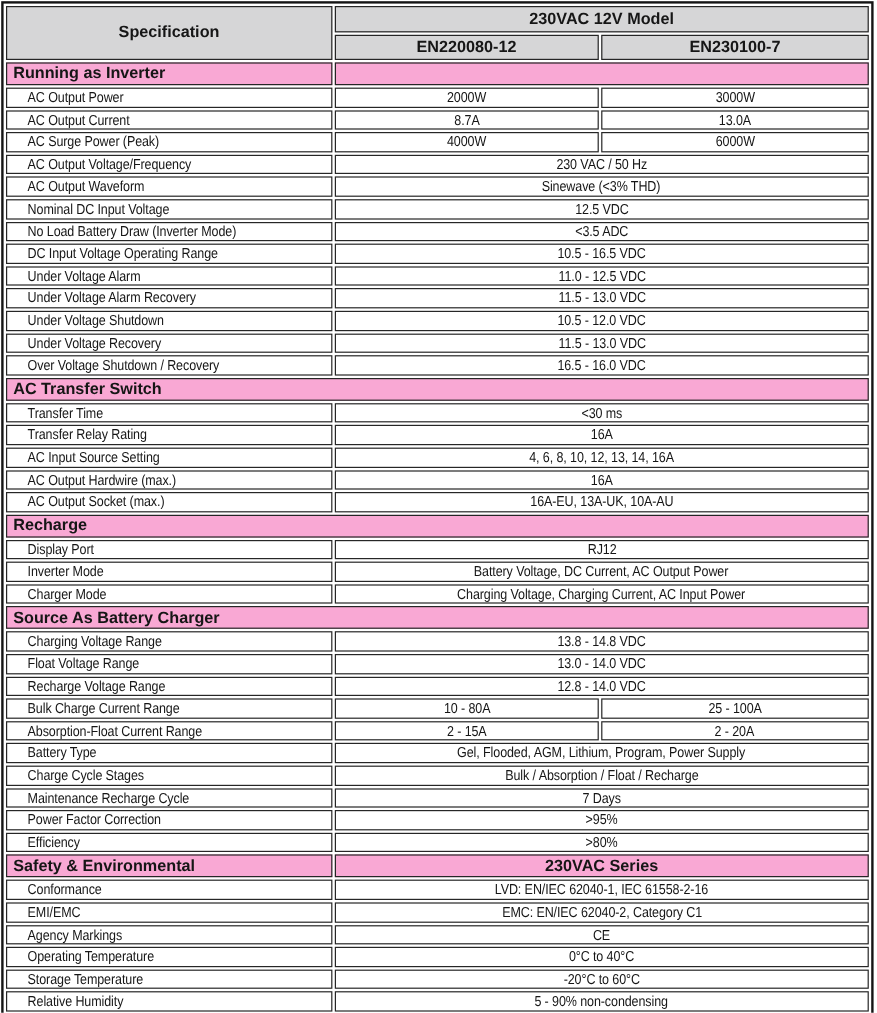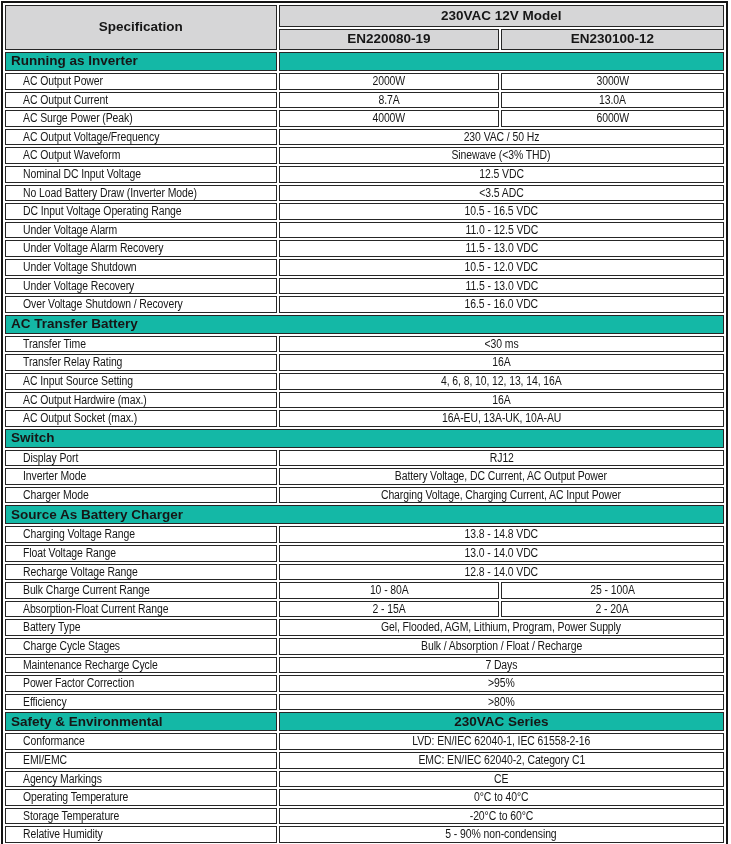--- a/index.html
+++ b/index.html
@@ -33,21 +33,21 @@
   tr.h1 td, tr.h2 td {
     background: #d6d6d7;
     font-weight: bold;
     font-size: 13.5px;
     text-align: center;
   }
   tr.h1 td { height: 18px; }
   tr.h2 td { height: 17px; }
   
   tr.sec td {
-    background: #14b8a6;
+    background: #f9a8d4;
     font-weight: bold;
     font-size: 13.5px;
     height: 15px;
   }
   td.sec-l { text-align: left; padding-left: 5px; }
   td.sec-r { text-align: center; }
   td.sec-full { text-align: left; padding-left: 5px; }
   
   td.lbl {
     text-align: left;
@@ -78,22 +78,22 @@
     <col class="c-label">
     <col class="c-m1">
     <col class="c-m2">
   </colgroup>
   <tbody>
     <tr class="h1">
       <td rowspan="2">Specification</td>
       <td colspan="2">230VAC 12V Model</td>
     </tr>
     <tr class="h2">
-      <td>EN220080-19</td>
-      <td>EN230100-12</td>
+      <td>EN220080-12</td>
+      <td>EN230100-7</td>
     </tr>
   <tr class="sec">
         <td class="sec-l"><span>Running as Inverter</span></td>
         <td class="sec-r" colspan="2"><span></span></td>
       </tr>
       <tr>
         <td class="lbl"><span class="c">AC Output Power</span></td>
         <td class="val"><span class="c">2000W</span></td>
         <td class="val"><span class="c">3000W</span></td>
       </tr>
@@ -141,21 +141,21 @@
       </tr>
       <tr>
         <td class="lbl"><span class="c">Under Voltage Recovery</span></td>
         <td class="val" colspan="2"><span class="c">11.5 - 13.0 VDC</span></td>
       </tr>
       <tr>
         <td class="lbl"><span class="c">Over Voltage Shutdown / Recovery</span></td>
         <td class="val" colspan="2"><span class="c">16.5 - 16.0 VDC</span></td>
       </tr>
       <tr class="sec">
-        <td class="sec-full" colspan="3"><span>AC Transfer Battery</span></td>
+        <td class="sec-full" colspan="3"><span>AC Transfer Switch</span></td>
       </tr>
       <tr>
         <td class="lbl"><span class="c">Transfer Time</span></td>
         <td class="val" colspan="2"><span class="c">&lt;30 ms</span></td>
       </tr>
       <tr>
         <td class="lbl"><span class="c">Transfer Relay Rating</span></td>
         <td class="val" colspan="2"><span class="c">16A</span></td>
       </tr>
       <tr>
@@ -164,21 +164,21 @@
       </tr>
       <tr>
         <td class="lbl"><span class="c">AC Output Hardwire (max.)</span></td>
         <td class="val" colspan="2"><span class="c">16A</span></td>
       </tr>
       <tr>
         <td class="lbl"><span class="c">AC Output Socket (max.)</span></td>
         <td class="val" colspan="2"><span class="c">16A-EU, 13A-UK, 10A-AU</span></td>
       </tr>
       <tr class="sec">
-        <td class="sec-full" colspan="3"><span>Switch</span></td>
+        <td class="sec-full" colspan="3"><span>Recharge</span></td>
       </tr>
       <tr>
         <td class="lbl"><span class="c">Display Port</span></td>
         <td class="val" colspan="2"><span class="c">RJ12</span></td>
       </tr>
       <tr>
         <td class="lbl"><span class="c">Inverter Mode</span></td>
         <td class="val" colspan="2"><span class="c">Battery Voltage, DC Current, AC Output Power</span></td>
       </tr>
       <tr>

